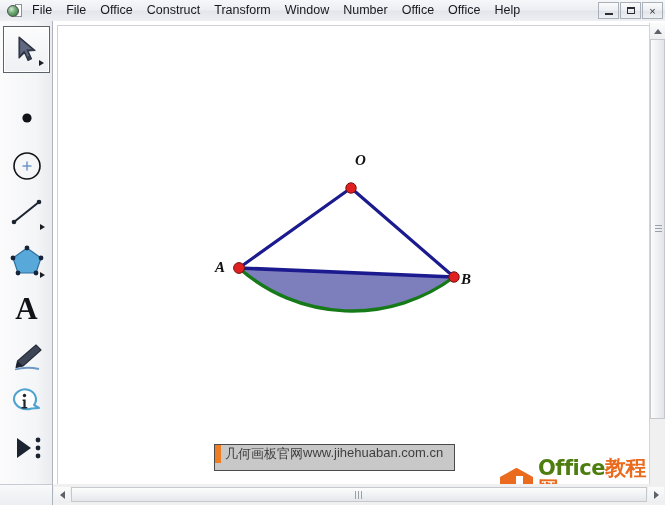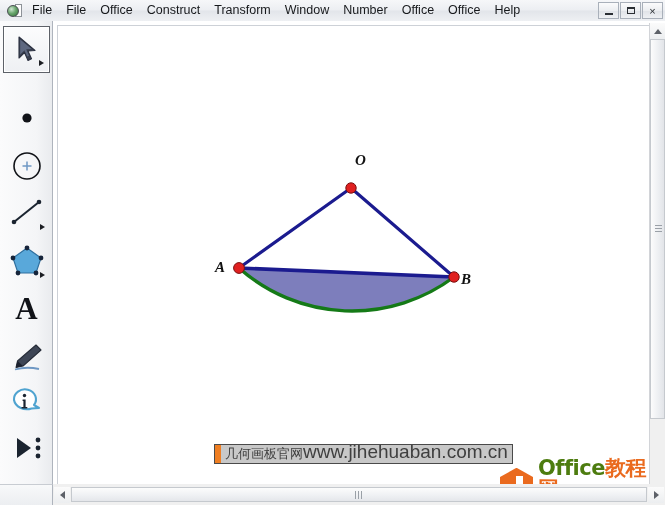--- a/index.html
+++ b/index.html
@@ -226,47 +226,47 @@
     font-weight: bold;
     font-size: 15px;
     color: #111111;
     user-select: none;
   }
 
   
   .wm-text {
     position: absolute;
     left: 214px; top: 444px;
-    height: 20px;
+    height: 27px;
     background: #c8c8c8;
     border: 1px solid #4a4a4a;
     box-sizing: border-box;
     display: flex;
-    align-items: flex-end;
-    padding-right: 4px;
+    align-items: flex-start;
+    padding-right: 11px;
     font-size: 13px;
     color: #3a3a3a;
     white-space: nowrap;
     letter-spacing: 0px;
   }
   .wm-text .orangebar {
     width: 6px;
     height: 18px;
     background: #ef7e22;
     margin-right: 4px;
     flex: none;
   }
   .wm-text .cn {
     font-family: "DejaVu Sans", sans-serif;
     font-size: 13px;
     color: #3f3f3f;
   }
   .wm-text .en {
     font-family: "Liberation Sans", sans-serif;
-    font-size: 19px;
+    font-size: 13px;
     color: #3f3f3f;
   }
 
   .wm-office {
     position: absolute;
     left: 500px; top: 458px;
     display: flex;
     align-items: center;
     gap: 5px;
   }

